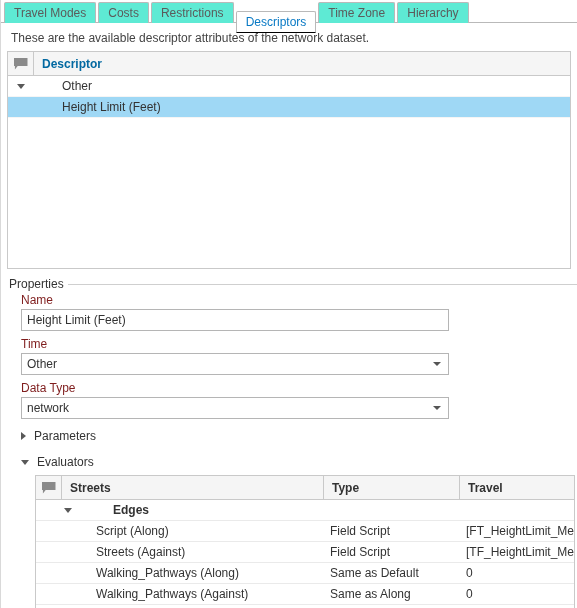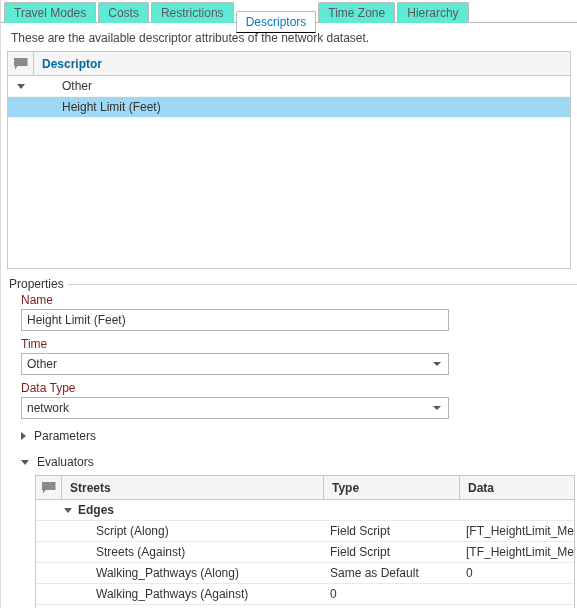--- a/index.html
+++ b/index.html
@@ -157,21 +157,21 @@
     font-weight:600;
   }
   .hcell.source { width: 262px; }
   .hcell.type { width: 136px; }
   .hcell.value { flex:1; border-right:none; }
   .eval-row {
     display:flex; height:21px; align-items:center;
     border-bottom:1px solid #eaeaea;
   }
   .eval-row .c0 { width:26px; display:flex;align-items:center;justify-content:center;}
-  .eval-row .c1 { width:262px; padding-left:6px; }
+  .eval-row .c1 { width:262px; padding-left:6px;gap:35px; }
   .eval-row .c2 { width:136px; padding-left:6px; }
   .eval-row .c3 { flex:1; padding-left:6px; white-space:nowrap; overflow:hidden;}
   .eval-row.group .c1 { font-weight:600; padding-left:0; display:flex; align-items:center;}
   .eval-row.group .c1 .chev { margin: 0 6px 0 2px; }
   .eval-row.data .c1 { padding-left: 34px; }
   
   .outer {
     border-left: 1px solid #d9d9d9;
     width: 577px;
     height: 608px;
@@ -259,21 +259,21 @@
     </div>
 
     <div class="eval-wrap">
       <div class="eval-table">
         <div class="eval-header">
           <div class="msgcell">
               <div class="msgicon"></div>
             </div>
           <div class="hcell source">Streets</div>
           <div class="hcell type">Type</div>
-          <div class="hcell value">Data</div>
+          <div class="hcell value">Travel</div>
         </div>
         <div class="eval-row group">
           <div class="c0"></div>
           <div class="c1">
               <div class="chev down"></div>
               <span>Edges</span>
             </div>
           <div class="c2"></div>
             <div class="c3"></div>
         </div>
@@ -291,20 +291,21 @@
         </div>
         <div class="eval-row data">
           <div class="c0"></div>
           <div class="c1">Walking_Pathways (Along)</div>
           <div class="c2">Same as Default</div>
           <div class="c3">0</div>
         </div>
         <div class="eval-row data">
           <div class="c0"></div>
           <div class="c1">Walking_Pathways (Against)</div>
+          <div class="c2">Same as Along</div>
           <div class="c3">0</div>
         </div>
         <div class="eval-row data">
           <div class="c0"></div>
 
         </div>
       </div>
 
     </div>
 

